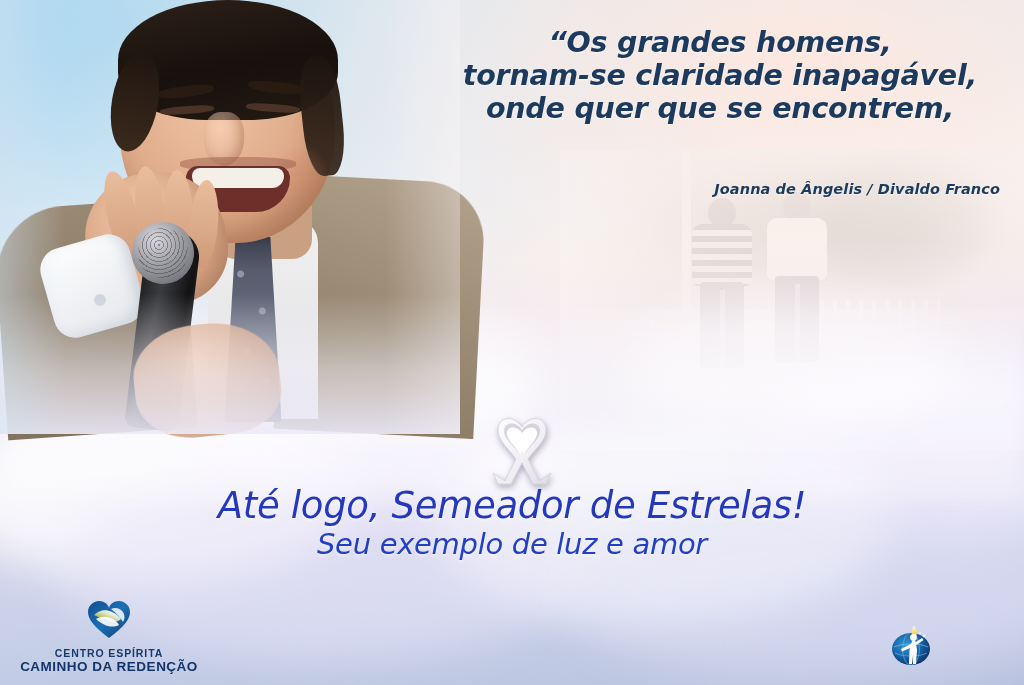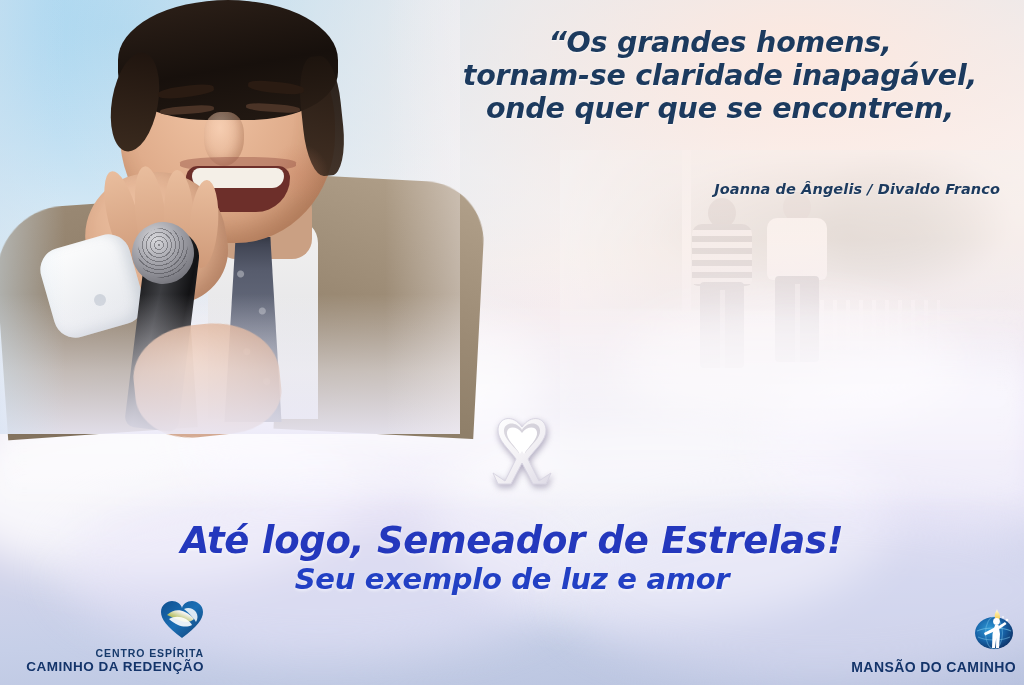--- a/index.html
+++ b/index.html
@@ -157,30 +157,30 @@
     font-weight:bold;font-style:italic;font-size:14.5px;letter-spacing:.1px;
     text-shadow:0 1px 2px rgba(255,255,255,.65);
   }
 
   
   .ribbon{position:absolute;left:489px;top:411px;width:66px;height:74px;}
   .ribbon svg{display:block;filter:drop-shadow(1px 3px 3px rgba(90,80,120,.45));}
 
   
   .headline{position:absolute;left:0;right:0;top:487px;text-align:center;
-    font-family:"DejaVu Sans", sans-serif;font-weight:bold;font-style:italic;margin-top:35px;}
+    font-family:"DejaVu Sans", sans-serif;font-weight:normal;font-style:italic;}
   .h1{font-size:37px;line-height:38px;color:#2438bd;letter-spacing:-.3px;
       text-shadow:0 2px 3px rgba(255,255,255,.55);}
   .h2{font-size:29px;line-height:38px;color:#2240c4;letter-spacing:-.3px;
       text-shadow:0 2px 3px rgba(255,255,255,.5);}
   .h3{font-size:36px;line-height:39px;color:#1d7ed4;letter-spacing:-.3px;
       text-shadow:0 2px 3px rgba(255,255,255,.45);}
 
   
-  .logo{position:absolute;bottom:10px;text-align:right;}
+  .logo{position:absolute;bottom:10px;text-align:center;}
   .logo-left{left:14px;width:190px;}
   .logo-right{right:8px;width:210px;}
   .logo .mark{display:block;margin:0 auto 3px;}
   .logo .t1{font-size:10.5px;font-weight:bold;color:#173a6b;letter-spacing:.9px;line-height:12px;}
   .logo .t2{font-size:13.5px;font-weight:bold;color:#14346a;letter-spacing:.5px;line-height:16px;}
   .logo-right .t2{font-size:14px;letter-spacing:.4px;}
 </style>
 </head>
 <body>
 
@@ -328,16 +328,15 @@
         <path d="M24 12 C21 7 24 4 25 1 C26 5 30 7 27 12 Z" fill="url(#fl)"></path>
         <circle cx="24.5" cy="13.5" r="3.4" fill="#ffffff"></circle>
         <path d="M23 17 L26.5 17 L28 26 L27 40 L24 40 L24.2 30 L23 40 L20 40 L20.5 26 Z" fill="#ffffff"></path>
         <path d="M23.5 19 L12 25 L13 27.5 L24.5 22.5 Z" fill="#ffffff"></path>
         <path d="M26 18.5 L33 14 L34.5 16 L27.5 21 Z" fill="#ffffff"></path>
         <circle cx="35" cy="12" r="1.3" fill="#ffffff" opacity=".9"></circle>
         <circle cx="31" cy="9" r="0.9" fill="#ffffff" opacity=".8"></circle>
       </svg>
     </span>
     <div class="t1"></div>
-    <div class="t2">MANSÃO DO CAMINHO</div>
   </div>
 
 </div>
 
 </body></html>

